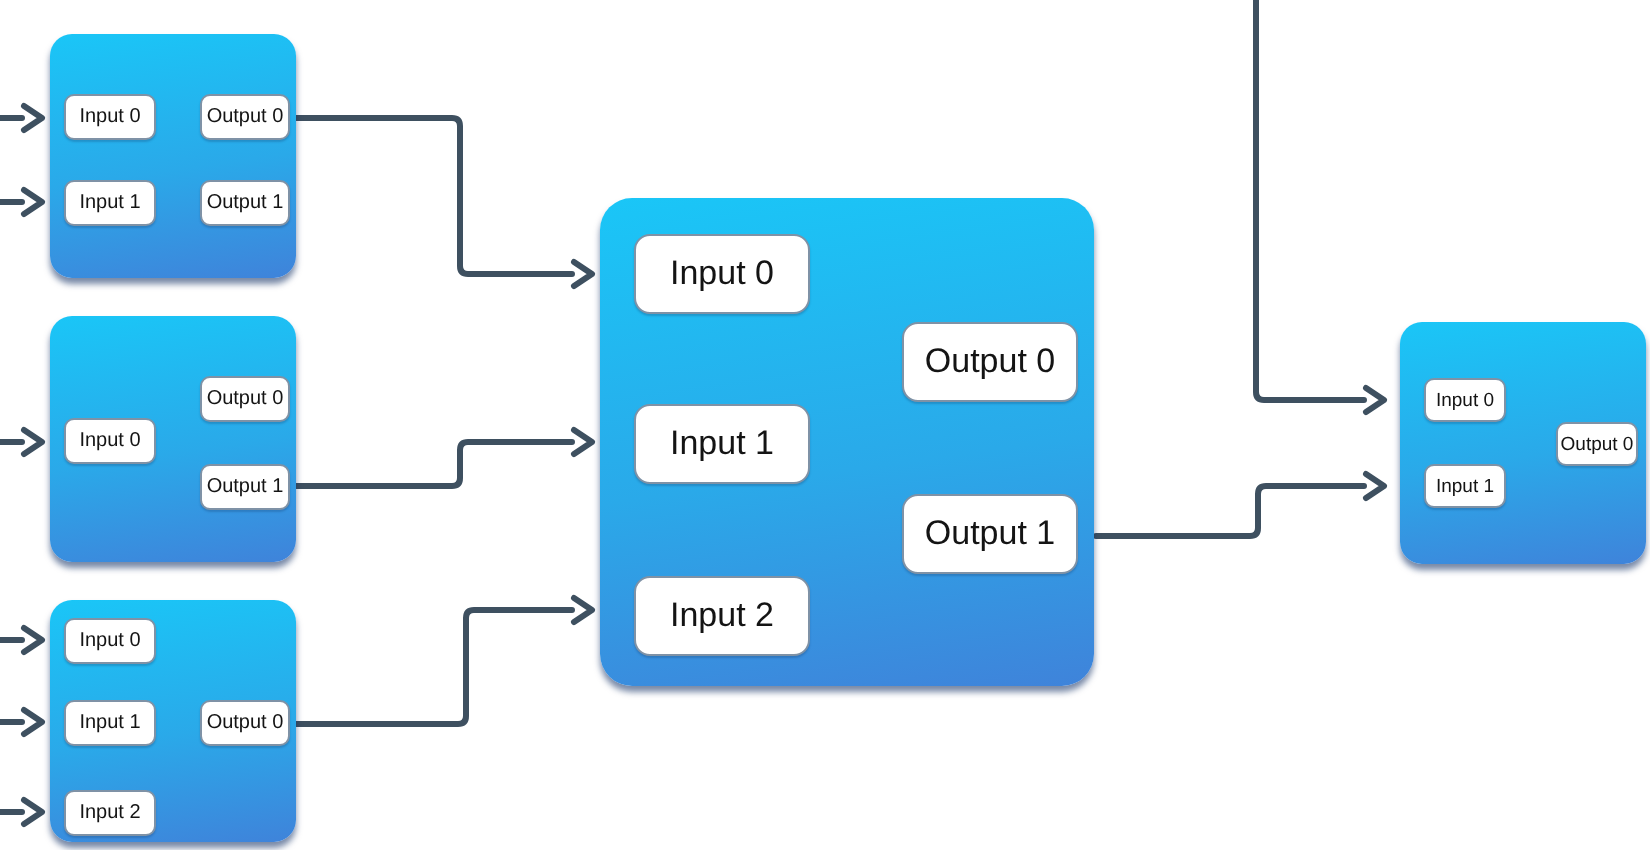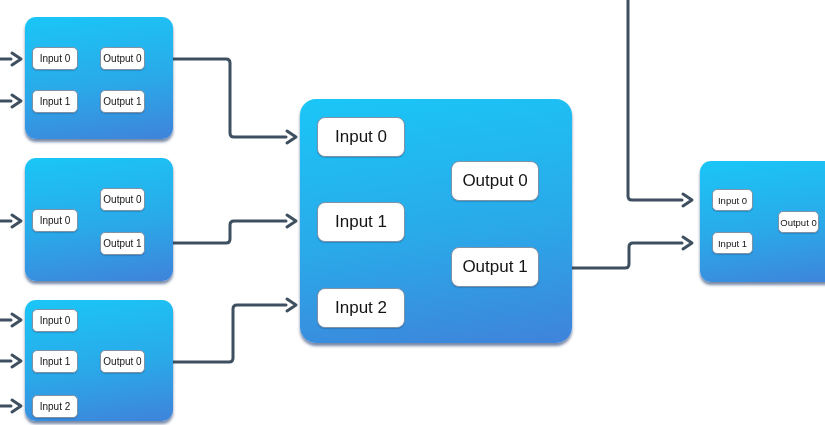--- a/index.html
+++ b/index.html
@@ -6,21 +6,20 @@
   .canvas{
     position:relative;width:825px;height:425px;background:#ffffff;overflow:hidden;
     font-family:"Liberation Sans",sans-serif;
   }
   .edges{position:absolute;left:0;top:0;width:825px;height:425px;}
   .node{
     position:absolute;
     background:linear-gradient(172deg,#1ac6f7 0%,#2aa9e9 55%,#3f83da 100%);
     border-radius:11px;
     box-shadow:0 3px 3px rgba(10,40,95,.55);
-    padding-left:25px;
   }
   .node.lg{border-radius:16px;}
   .chip{
     position:absolute;display:flex;align-items:center;justify-content:center;
     background:#ffffff;border:1px solid #7f92a6;color:#141414;
     white-space:nowrap;box-sizing:border-box;
     box-shadow:0 1px 1px rgba(20,50,100,.25);
   }
   .chip.sm{width:46px;height:23px;border-radius:5px;font-size:10px;}
   .chip.sm.out{width:45px;}

